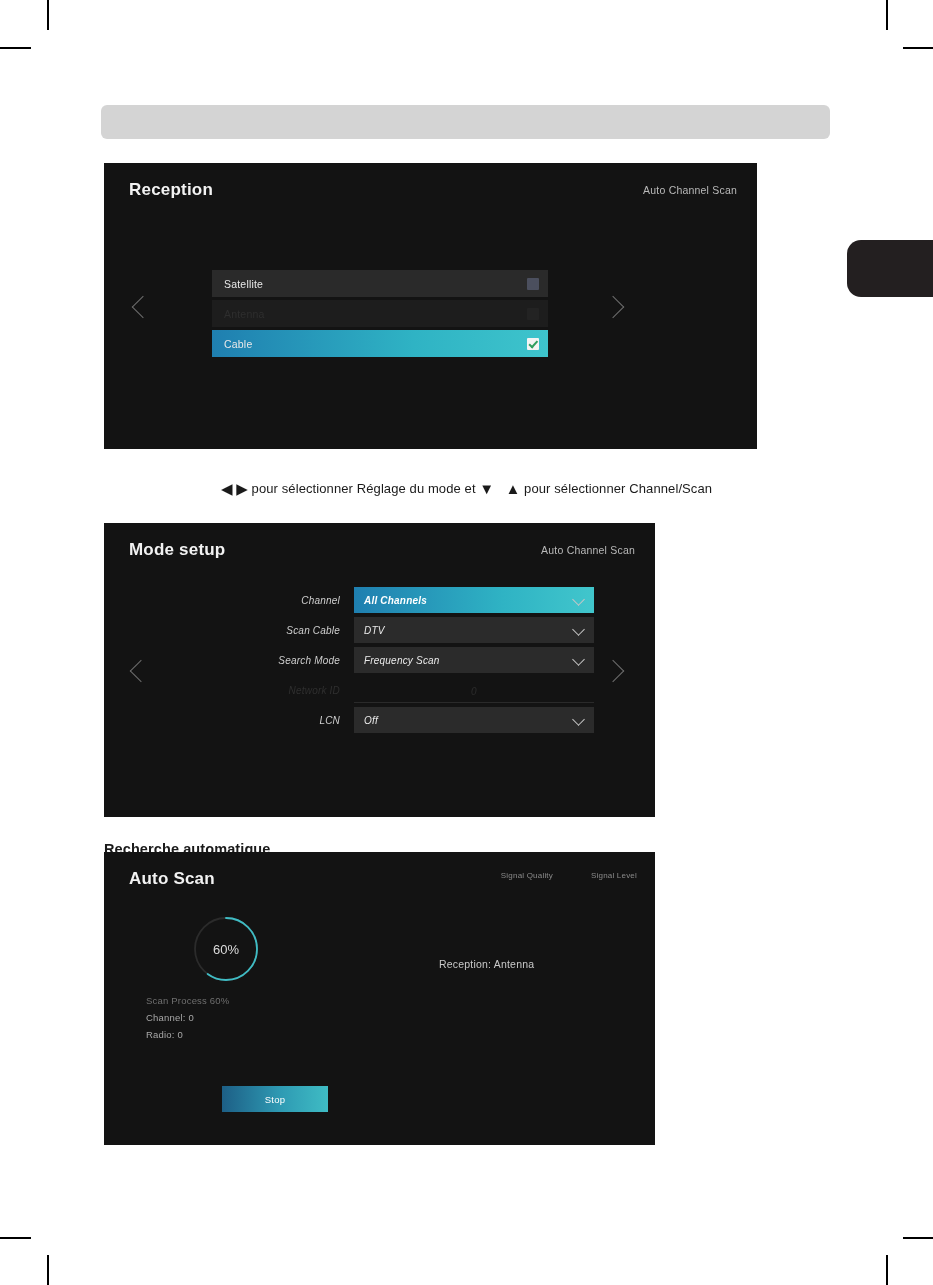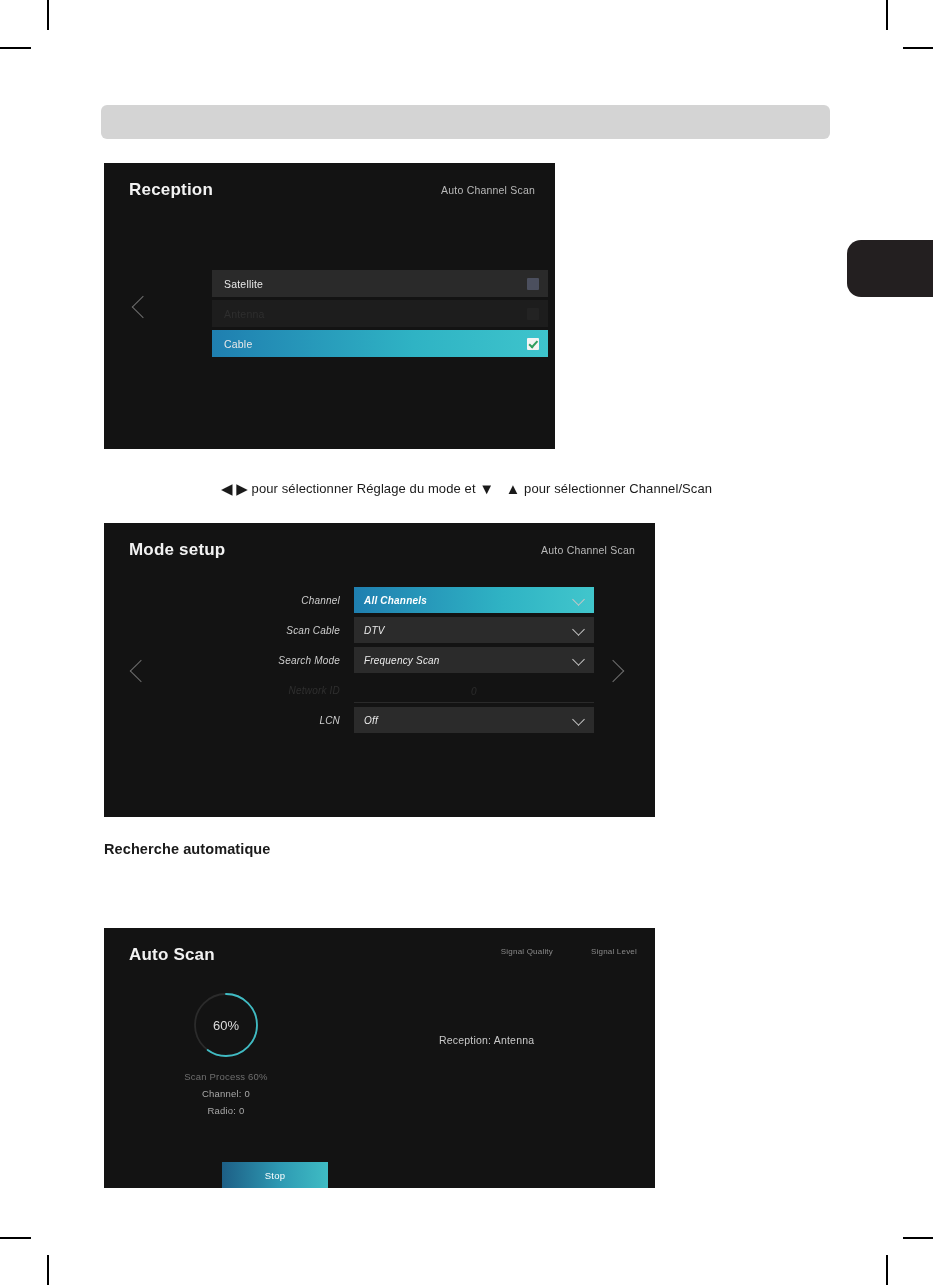--- a/index.html
+++ b/index.html
@@ -49,23 +49,23 @@
     border-bottom-left-radius: 14px;
   }
 
   
   .tv-panel {
     position: absolute;
     left: 104px;
     background: #131313;
     overflow: hidden;
   }
-  #panel-reception  { top: 163px; width: 451px; height: 286px; }
+  #panel-reception  { top: 163px; width: 653px; height: 286px; }
   #panel-modesetup  { top: 523px; width: 551px; height: 294px; }
-  #panel-autoscan   { top: 928px; width: 551px; height: 260px; }
+  #panel-autoscan   { top: 852px; width: 551px; height: 293px; }
 
   .panel-title {
     position: absolute;
     left: 25px;
     top: 17px;
     color: #f2f2f2;
     font-size: 17px;
     font-weight: bold;
     letter-spacing: .2px;
   }
@@ -215,21 +215,21 @@
     align-items: center;
     justify-content: center;
     font-size: 13px;
     color: #dcdcdc;
   }
   .scan-stats {
     position: absolute;
     left: 42px;
     top: 140px;
     width: 160px;
-    text-align: center;
+    text-align: left;
     line-height: 17px;
     font-size: 9.5px;
     color: #8d8d8d;
     letter-spacing: .2px;
   }
   .scan-stats .s1 { color: #6f6f6f; }
   .scan-stats .s2, .scan-stats .s3 { color: #a8a8a8; }
   .reception-info {
     position: absolute;
     left: 335px;

